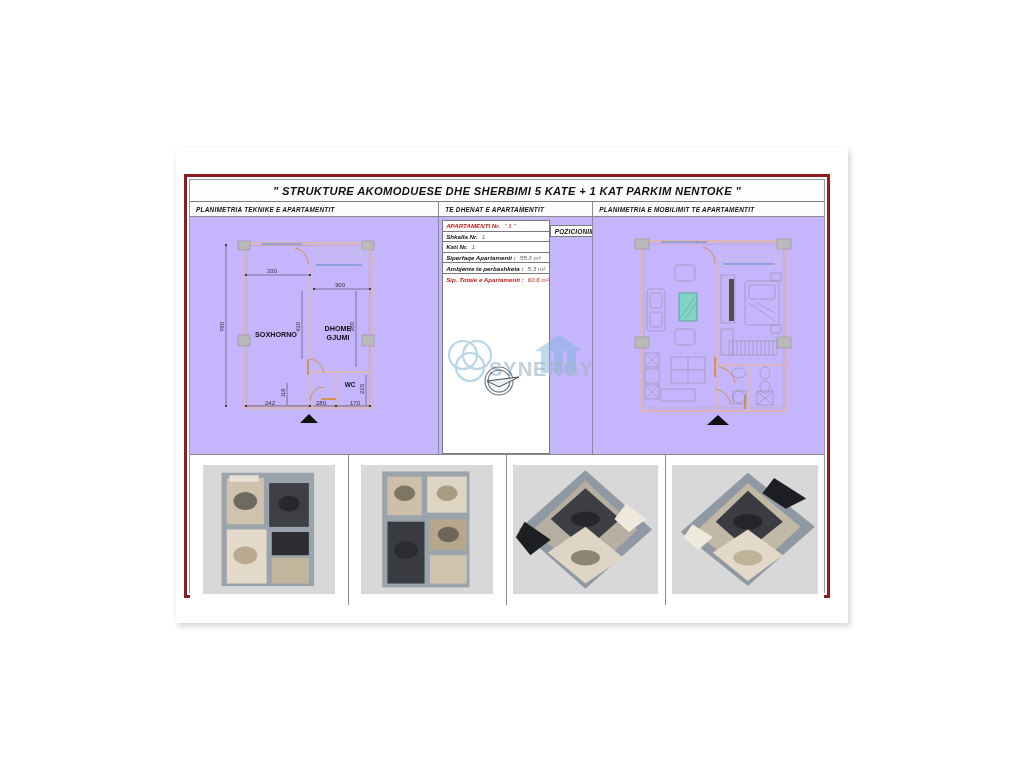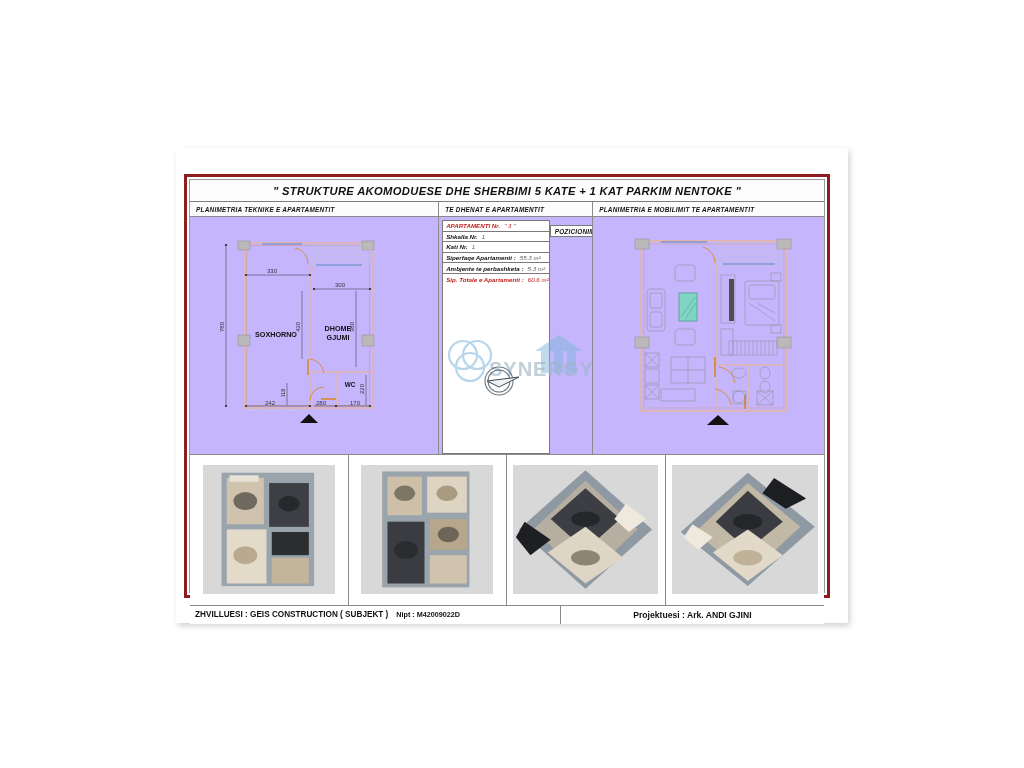--- a/index.html
+++ b/index.html
@@ -567,25 +567,16 @@
               <polygon points="52,50 76,70 52,90 28,68" fill="#e2d9c8"></polygon>
               <ellipse cx="52" cy="44" rx="10" ry="6" fill="#24262a"></ellipse>
               <ellipse cx="52" cy="72" rx="10" ry="6" fill="#c0b298"></ellipse>
               <polygon points="70,10 92,26 78,34 62,22" fill="#1c1e21"></polygon>
               <polygon points="14,46 28,56 18,66 8,56" fill="#efe9dd"></polygon>
             </svg>
           </div>
         </div>
       </div>
 
-      <div class="foot-row">
-        <div class="foot-l">
-          <span>ZHVILLUESI : GEIS  CONSTRUCTION ( SUBJEKT )</span>
-          <span class="nipt">Nipt : M42009022D</span>
-        </div>
-        <div class="foot-r">
-          <span>Projektuesi : Ark. ANDI  GJINI</span>
-        </div>
-      </div>
 
     </div>
   </div>
 </div>
 
 </body></html>

